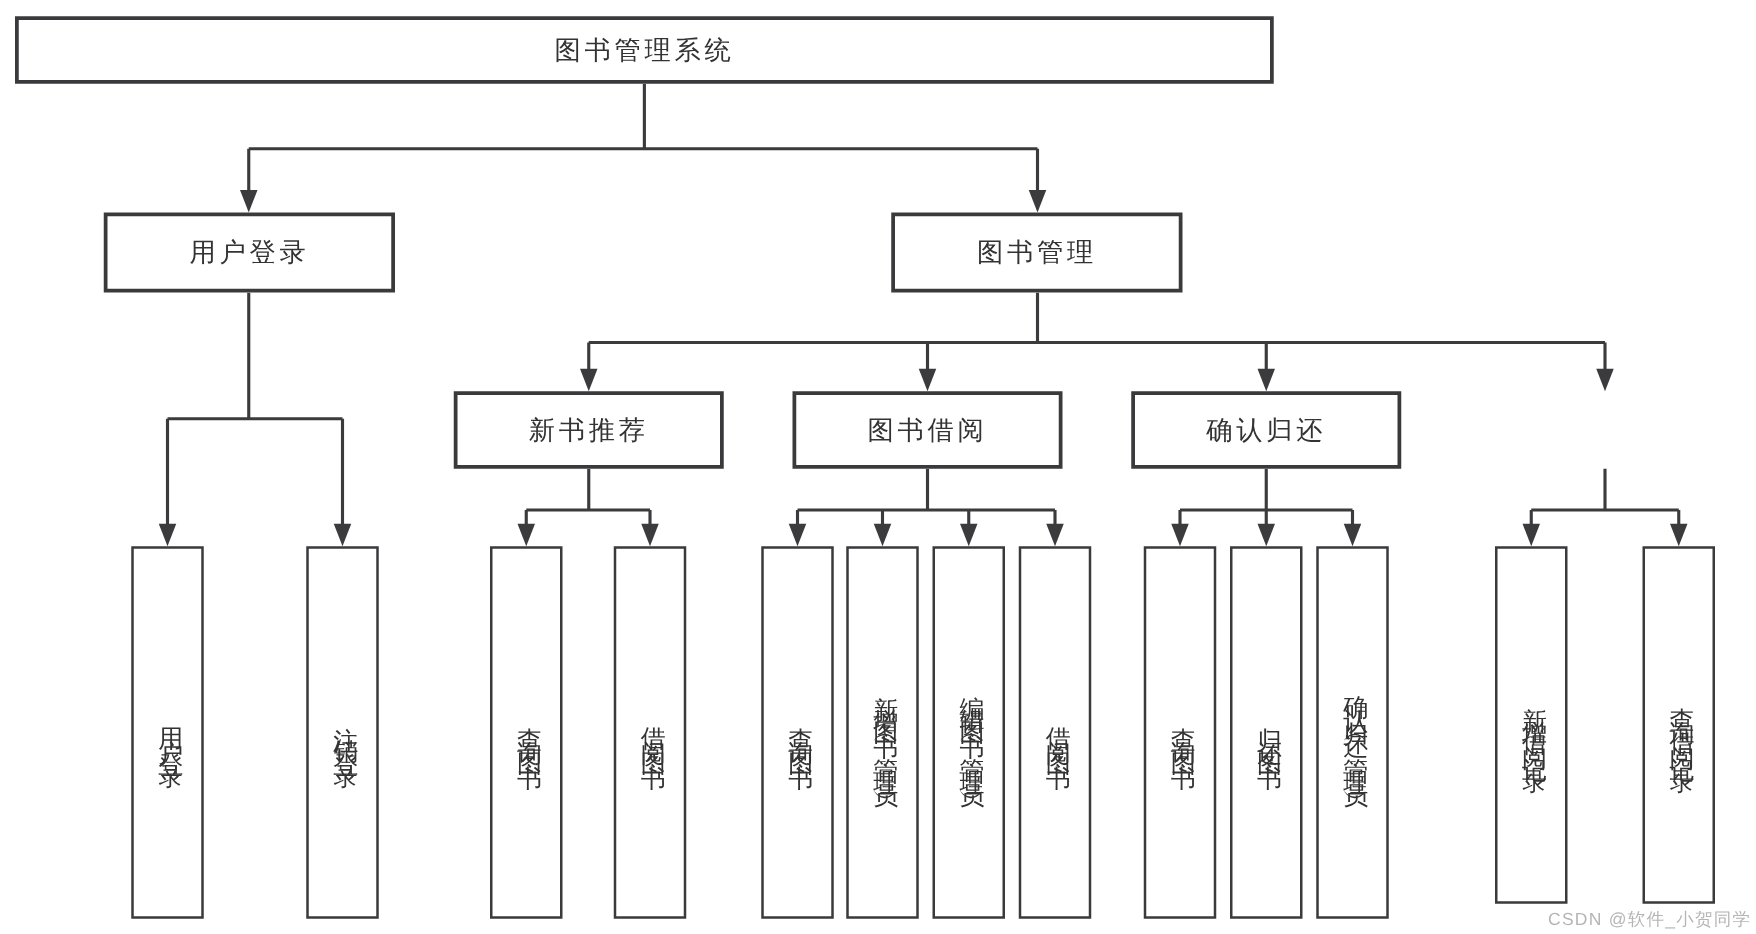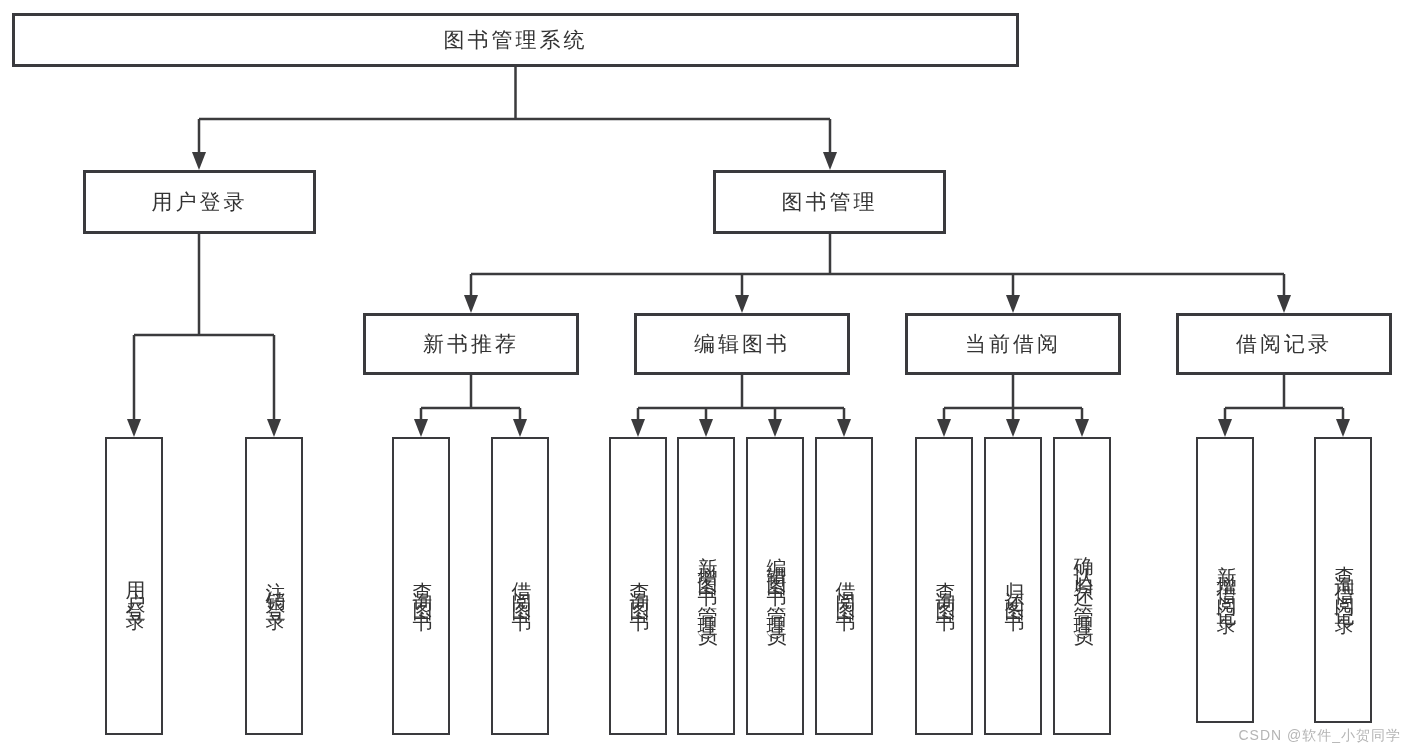--- a/index.html
+++ b/index.html
@@ -90,23 +90,22 @@
       <polygon points="1336,419 1350,419 1343,437"></polygon>
     </g>
   </svg>
 
   <div class="node hnode" style="left:12px; top:13px; width:1007px; height:54px;">图书管理系统</div>
 
   <div class="node hnode" style="left:83px; top:170px; width:233px; height:64px;">用户登录</div>
   <div class="node hnode" style="left:713px; top:170px; width:233px; height:64px;">图书管理</div>
 
   <div class="node hnode" style="left:363px; top:313px; width:216px; height:62px;">新书推荐</div>
-  <div class="node hnode" style="left:634px; top:313px; width:216px; height:62px;">编辑图书</div>
-  <div class="node hnode" style="left:905px; top:313px; width:216px; height:62px;">当前借阅</div>
-  <div class="node hnode" style="left:1176px; top:313px; width:216px; height:62px;">借阅记录</div>
+  <div class="node hnode" style="left:634px; top:313px; width:216px; height:62px;">图书借阅</div>
+  <div class="node hnode" style="left:905px; top:313px; width:216px; height:62px;">确认归还</div>
 
   <div class="node leaf" style="left:105px; top:437px; width:58px; height:298px;">用户登录</div>
   <div class="node leaf" style="left:245px; top:437px; width:58px; height:298px;">注销登录</div>
 
   <div class="node leaf" style="left:392px; top:437px; width:58px; height:298px;">查询图书</div>
   <div class="node leaf" style="left:491px; top:437px; width:58px; height:298px;">借阅图书</div>
 
   <div class="node leaf" style="left:609px; top:437px; width:58px; height:298px;">查询图书</div>
   <div class="node leaf" style="left:677px; top:437px; width:58px; height:298px;">新增图书（管理员）</div>
   <div class="node leaf" style="left:746px; top:437px; width:58px; height:298px;">编辑图书（管理员）</div>

